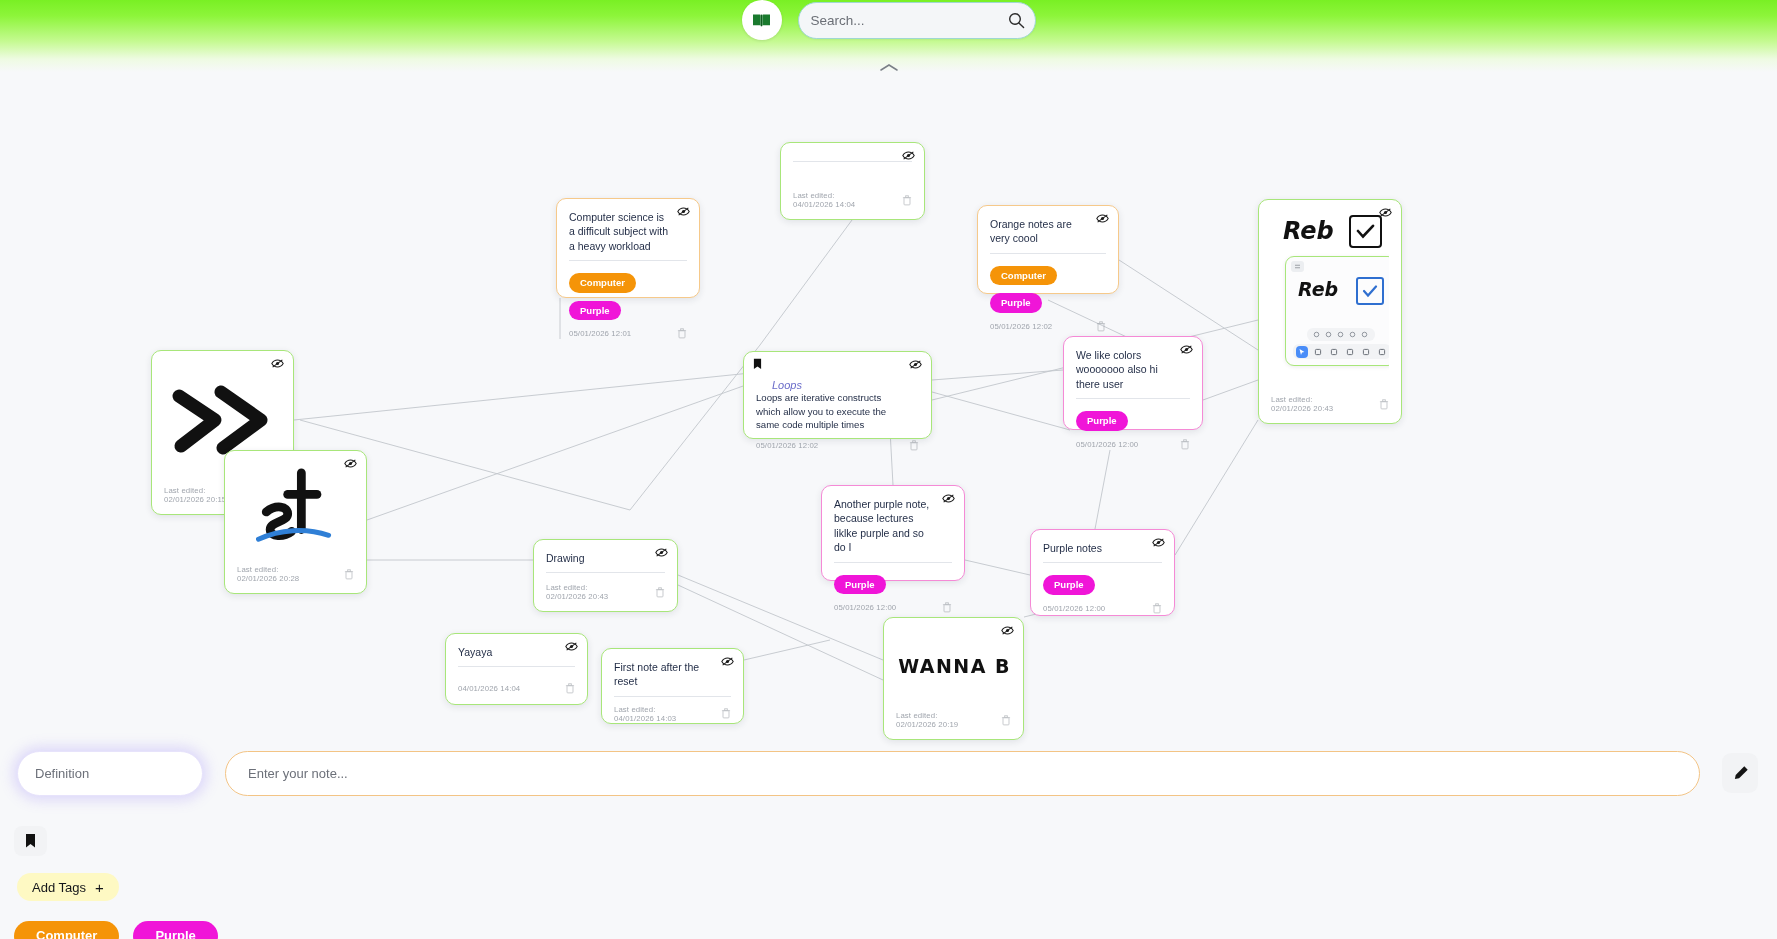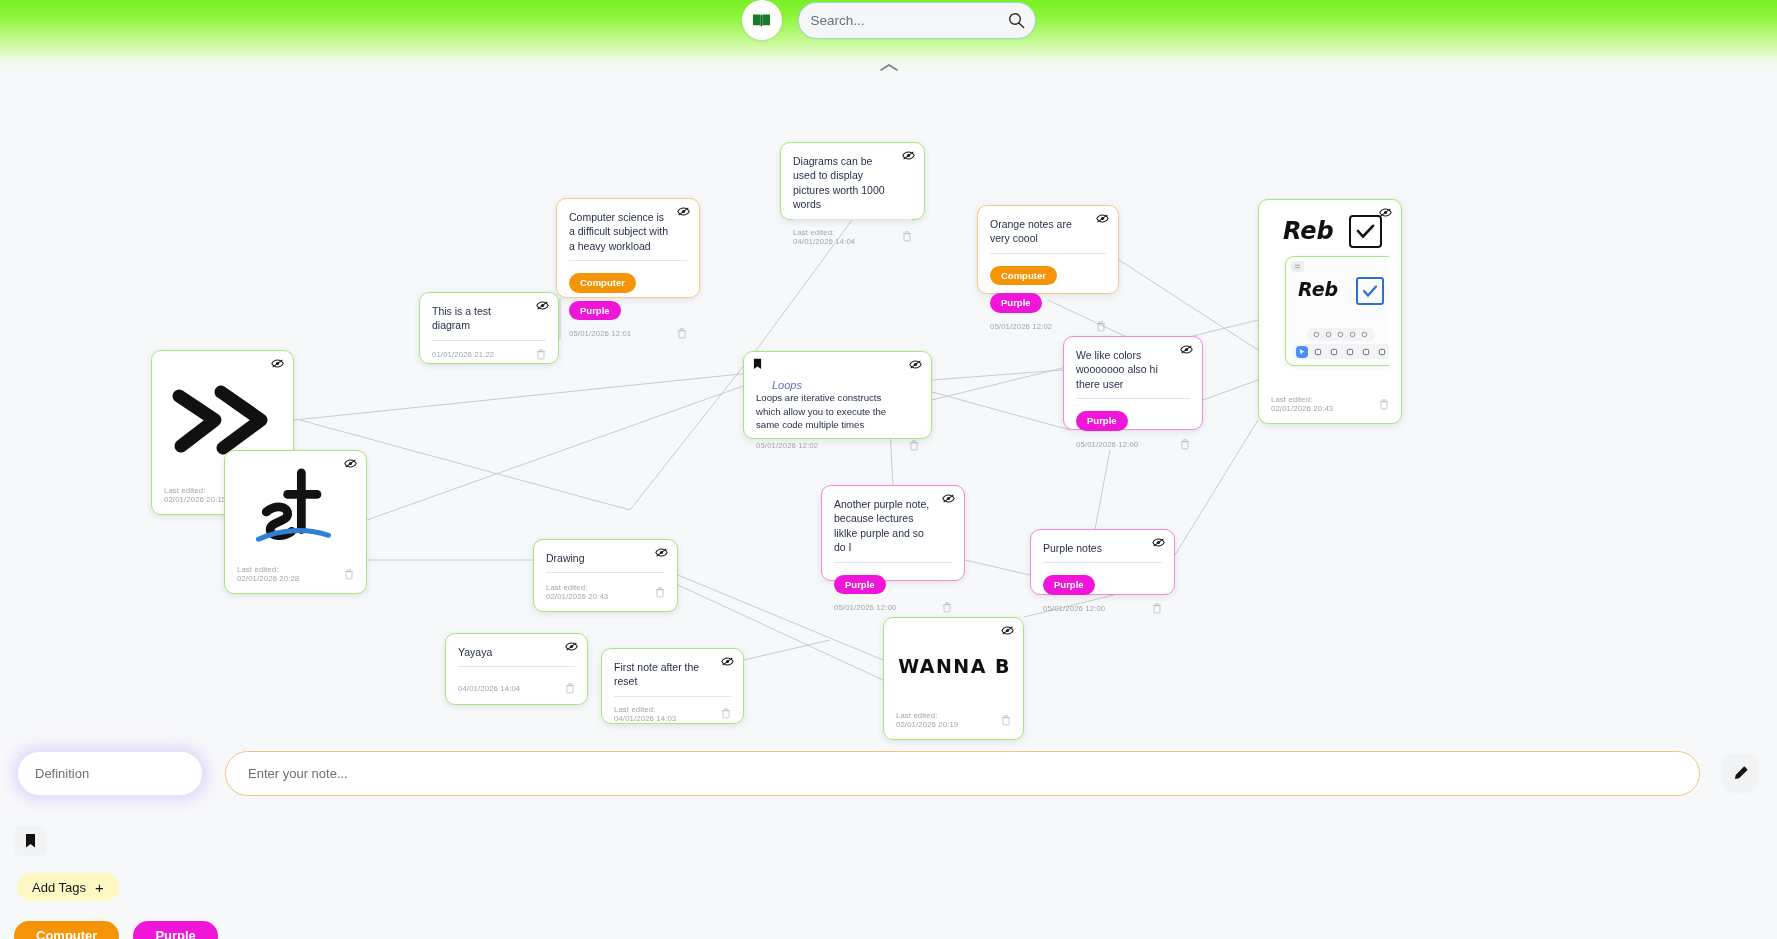--- a/index.html
+++ b/index.html
@@ -200,21 +200,20 @@
   </svg>
 
   <div id="canvas">
       <div class="note" style="left: 780px; top: 142px; width: 145px; height: 78px;">
         <span class="note-eye"><svg width="13" height="11" viewBox="0 0 16 12">
             <path d="M1 6s2.6-4.3 7-4.3S15 6 15 6s-2.6 4.3-7 4.3S1 6 1 6z" fill="none" stroke="#1b1b1b" stroke-width="1.3"></path>
             <circle cx="8" cy="6" r="1.9" fill="#1b1b1b"></circle>
             <line x1="2" y1="10.4" x2="14" y2="1.6" stroke="#1b1b1b" stroke-width="1.3"></line>
           </svg></span>
         <div class="note-body">
-          <div class="note-title">Diagrams can be used to display pictures worth 1000 words</div>
           <div class="note-rule"></div>
         </div>
         <div class="note-foot">
           <span class="note-date">Last edited: 04/01/2026 14:04</span>
           <span class="trash-btn"><svg width="10" height="11" viewBox="0 0 12 14">
               <rect x="2.2" y="3.4" width="7.6" height="9.2" rx="1" fill="none" stroke="#8d9299" stroke-width="1.1"></rect>
               <line x1="0.8" y1="3.4" x2="11.2" y2="3.4" stroke="#8d9299" stroke-width="1.1"></line>
               <rect x="4.3" y="1" width="3.4" height="2" fill="none" stroke="#8d9299" stroke-width="1.1"></rect>
             </svg></span>
         </div>
@@ -228,39 +227,20 @@
         <div class="note-body">
           <div class="note-title">Computer science is a difficult subject with a heavy workload</div>
           <div class="note-rule"></div>
           <div class="note-tags">
             <span class="tag" style="background:#f59408">Computer</span>
             <span class="tag" style="background:#f015d8">Purple</span>
           </div>
         </div>
         <div class="note-foot">
           <span class="note-date">05/01/2026 12:01</span>
-          <span class="trash-btn"><svg width="10" height="11" viewBox="0 0 12 14">
-              <rect x="2.2" y="3.4" width="7.6" height="9.2" rx="1" fill="none" stroke="#8d9299" stroke-width="1.1"></rect>
-              <line x1="0.8" y1="3.4" x2="11.2" y2="3.4" stroke="#8d9299" stroke-width="1.1"></line>
-              <rect x="4.3" y="1" width="3.4" height="2" fill="none" stroke="#8d9299" stroke-width="1.1"></rect>
-            </svg></span>
-        </div>
-      </div>
-      <div class="note" style="left: 419px; top: 292px; width: 140px; height: 72px;">
-        <span class="note-eye"><svg width="13" height="11" viewBox="0 0 16 12">
-            <path d="M1 6s2.6-4.3 7-4.3S15 6 15 6s-2.6 4.3-7 4.3S1 6 1 6z" fill="none" stroke="#1b1b1b" stroke-width="1.3"></path>
-            <circle cx="8" cy="6" r="1.9" fill="#1b1b1b"></circle>
-            <line x1="2" y1="10.4" x2="14" y2="1.6" stroke="#1b1b1b" stroke-width="1.3"></line>
-          </svg></span>
-        <div class="note-body">
-          <div class="note-title">This is a test diagram</div>
-          <div class="note-rule"></div>
-        </div>
-        <div class="note-foot">
-          <span class="note-date">01/01/2026 21:22</span>
           <span class="trash-btn"><svg width="10" height="11" viewBox="0 0 12 14">
               <rect x="2.2" y="3.4" width="7.6" height="9.2" rx="1" fill="none" stroke="#8d9299" stroke-width="1.1"></rect>
               <line x1="0.8" y1="3.4" x2="11.2" y2="3.4" stroke="#8d9299" stroke-width="1.1"></line>
               <rect x="4.3" y="1" width="3.4" height="2" fill="none" stroke="#8d9299" stroke-width="1.1"></rect>
             </svg></span>
         </div>
       </div>
       <div class="note orange" style="left: 977px; top: 205px; width: 142px; height: 89px;">
         <span class="note-eye"><svg width="13" height="11" viewBox="0 0 16 12">
             <path d="M1 6s2.6-4.3 7-4.3S15 6 15 6s-2.6 4.3-7 4.3S1 6 1 6z" fill="none" stroke="#1b1b1b" stroke-width="1.3"></path>
@@ -499,21 +479,21 @@
         </div>
         <div class="note-foot">
           <span class="note-date">05/01/2026 12:00</span>
           <span class="trash-btn"><svg width="10" height="11" viewBox="0 0 12 14">
               <rect x="2.2" y="3.4" width="7.6" height="9.2" rx="1" fill="none" stroke="#8d9299" stroke-width="1.1"></rect>
               <line x1="0.8" y1="3.4" x2="11.2" y2="3.4" stroke="#8d9299" stroke-width="1.1"></line>
               <rect x="4.3" y="1" width="3.4" height="2" fill="none" stroke="#8d9299" stroke-width="1.1"></rect>
             </svg></span>
         </div>
       </div>
-      <div class="note pink" style="left: 1030px; top: 529px; width: 145px; height: 66px;">
+      <div class="note pink" style="left: 1030px; top: 529px; width: 145px; height: 87px;">
         <span class="note-eye"><svg width="13" height="11" viewBox="0 0 16 12">
             <path d="M1 6s2.6-4.3 7-4.3S15 6 15 6s-2.6 4.3-7 4.3S1 6 1 6z" fill="none" stroke="#1b1b1b" stroke-width="1.3"></path>
             <circle cx="8" cy="6" r="1.9" fill="#1b1b1b"></circle>
             <line x1="2" y1="10.4" x2="14" y2="1.6" stroke="#1b1b1b" stroke-width="1.3"></line>
           </svg></span>
         <div class="note-body">
           <div class="note-title">Purple notes</div>
           <div class="note-rule"></div>
           <div class="note-tags">
             <span class="tag" style="background:#f015d8">Purple</span>

